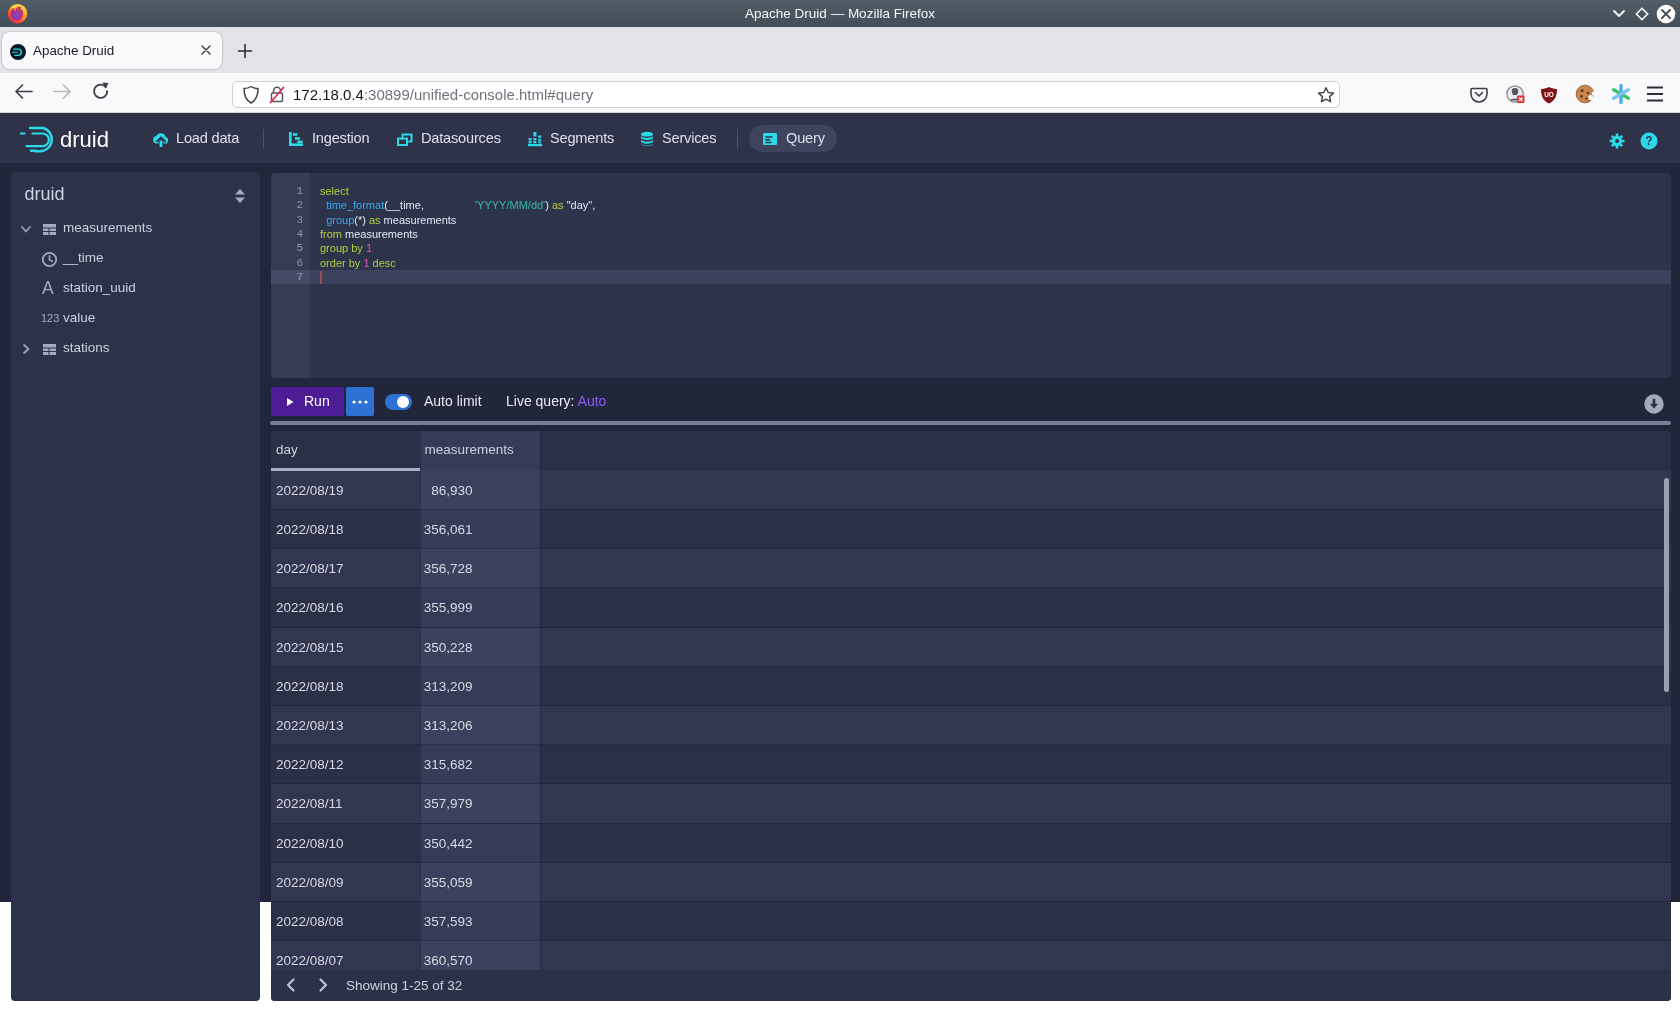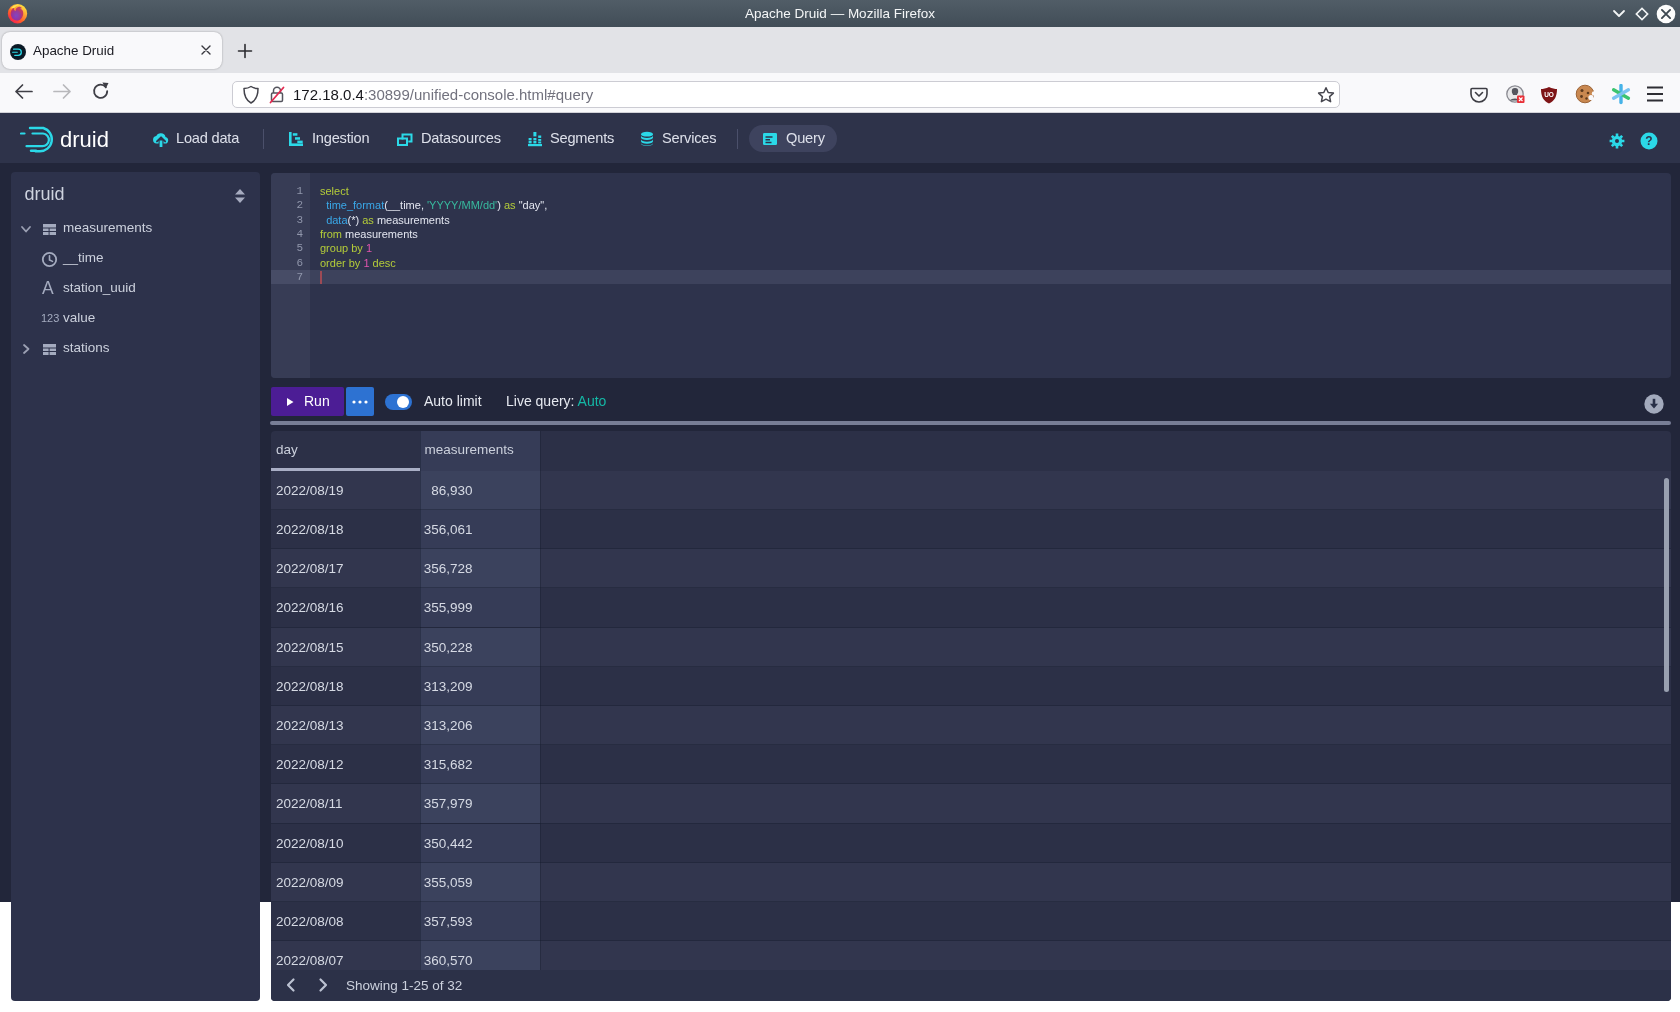--- a/index.html
+++ b/index.html
@@ -31,33 +31,33 @@
   
   #sidebar { left:11px; top:172px; width:249px; height:829px; background:#2d324b; border-radius:4px; }
   #sbtitle { left:24.5px; top:184px; color:#ced3df; font-size:18px; }
   .treetext { position:absolute; color:#ccd1dd; font-size:13.5px; white-space:nowrap; }
 
   
   #editor { left:271px; top:173px; width:1400px; height:205px; background:#2e334c; border-radius:4px; overflow:hidden; }
   #gutter { left:0; top:0; width:39px; height:205px; background:#363b54; }
   .lnum { position:absolute; width:32px; text-align:right; color:#9096ab; font-family:"Liberation Mono",monospace; font-size:11px; line-height:14.3px; }
   .cl { position:absolute; left:49px; color:#e3e6f0; font-family:Liberation Sans, sans-serif; font-size:11px; line-height:14.3px; white-space:pre; }
-  .cl .k { color:#b4cc39; } .cl .f { color:#3aa8e8; } .cl .s { color:#37b99e; } .cl .n { color:#e254ae; }
+  .cl .k { color:#b4cc39; } .cl .f { color:#3aa8e8; } .cl .s { color:#37b99e;margin-left:48px; } .cl .n { color:#e254ae; }
   #activeline { left:0; top:96.8px; width:1400px; height:14.3px; background:#3d425c; }
   #activegut { left:0; top:96.8px; width:39px; height:14.3px; background:#474c66; }
   #cursor { left:49px; top:97.8px; width:2px; height:13px; background:#9d4a55; }
 
   
   #runbtn { left:271px; top:387px; width:73px; height:29px; background:#4c1d95; border-radius:2px; color:#fff; font-size:14px; }
   #morebtn { left:346px; top:387px; width:28px; height:29px; background:#2d72d2; border-radius:2px; }
   #switch { left:385px; top:394px; width:27px; height:16px; background:#2d72d2; border-radius:8px; }
   #switchknob { left:397px; top:396px; width:12px; height:12px; background:#fff; border-radius:50%; }
   #autolimit { left:424px; top:387px; height:29px; line-height:29px; color:#e6e9f0; font-size:14px; }
   #livequery { left:506px; top:387px; height:29px; line-height:29px; color:#e6e9f0; font-size:14px; }
-  #livequery b { color:#14b8a6; font-weight:400; }
+  #livequery b { color:#8b5cf6; font-weight:400; }
   #splitter { left:270px; top:421px; width:1401px; height:4px; background:#787e96; border-radius:2px; }
 
   
   #results { left:271px; top:431px; width:1400px; height:570px; background:#2c3047; border-radius:4px; overflow:hidden; }
   .row { position:absolute; left:0; width:1400px; height:39.2px; }
   .row.odd { background:rgba(185,205,255,0.045); }
   .mcol { position:absolute; left:148.5px; top:0; width:120.5px; height:100%; background:rgba(160,190,255,0.09); }
   .cellday { position:absolute; left:5px; top:0; height:39px; line-height:39px; color:#d6dae4; font-size:13.5px; }
   .cellnum { position:absolute; left:148.5px; width:53px; top:0; height:39px; line-height:39px; color:#d6dae4; font-size:13.5px; text-align:right; }
   .rowline { position:absolute; left:0; width:1400px; height:1px; background:rgba(22,28,44,0.38); }
@@ -345,21 +345,21 @@
         <div class="lnum" style="top:25.3px;">2</div>
         <div class="lnum" style="top:39.6px;">3</div>
         <div class="lnum" style="top:53.900000000000006px;">4</div>
         <div class="lnum" style="top:68.2px;">5</div>
         <div class="lnum" style="top:82.5px;">6</div>
         <div class="lnum" style="top:96.80000000000001px;">7</div>
       </div>
     <div class="abs" id="code">
         <div class="cl" style="top:11.0px;"><span class="k">select</span></div>
         <div class="cl" style="top:25.3px;">  <span class="f">time_format</span>(__time, <span class="s">'YYYY/MM/dd'</span>) <span class="k">as</span> "day",</div>
-        <div class="cl" style="top:39.6px;">  <span class="f">data</span>(*) <span class="k">as</span> measurements</div>
+        <div class="cl" style="top:39.6px;">  <span class="f">group</span>(*) <span class="k">as</span> measurements</div>
         <div class="cl" style="top:53.900000000000006px;"><span class="k">from</span> measurements</div>
         <div class="cl" style="top:68.2px;"><span class="k">group by</span> <span class="n">1</span></div>
         <div class="cl" style="top:82.5px;"><span class="k">order by</span> <span class="n">1</span> <span class="k">desc</span></div>
       </div>
     <div class="abs" id="cursor"></div>
   </div>
 
   <div class="abs" id="runbtn">
       <div class="abs" style="left:14px; top:9.5px;">
         <svg width="10" height="10" viewBox="0 0 10 10" style="">

